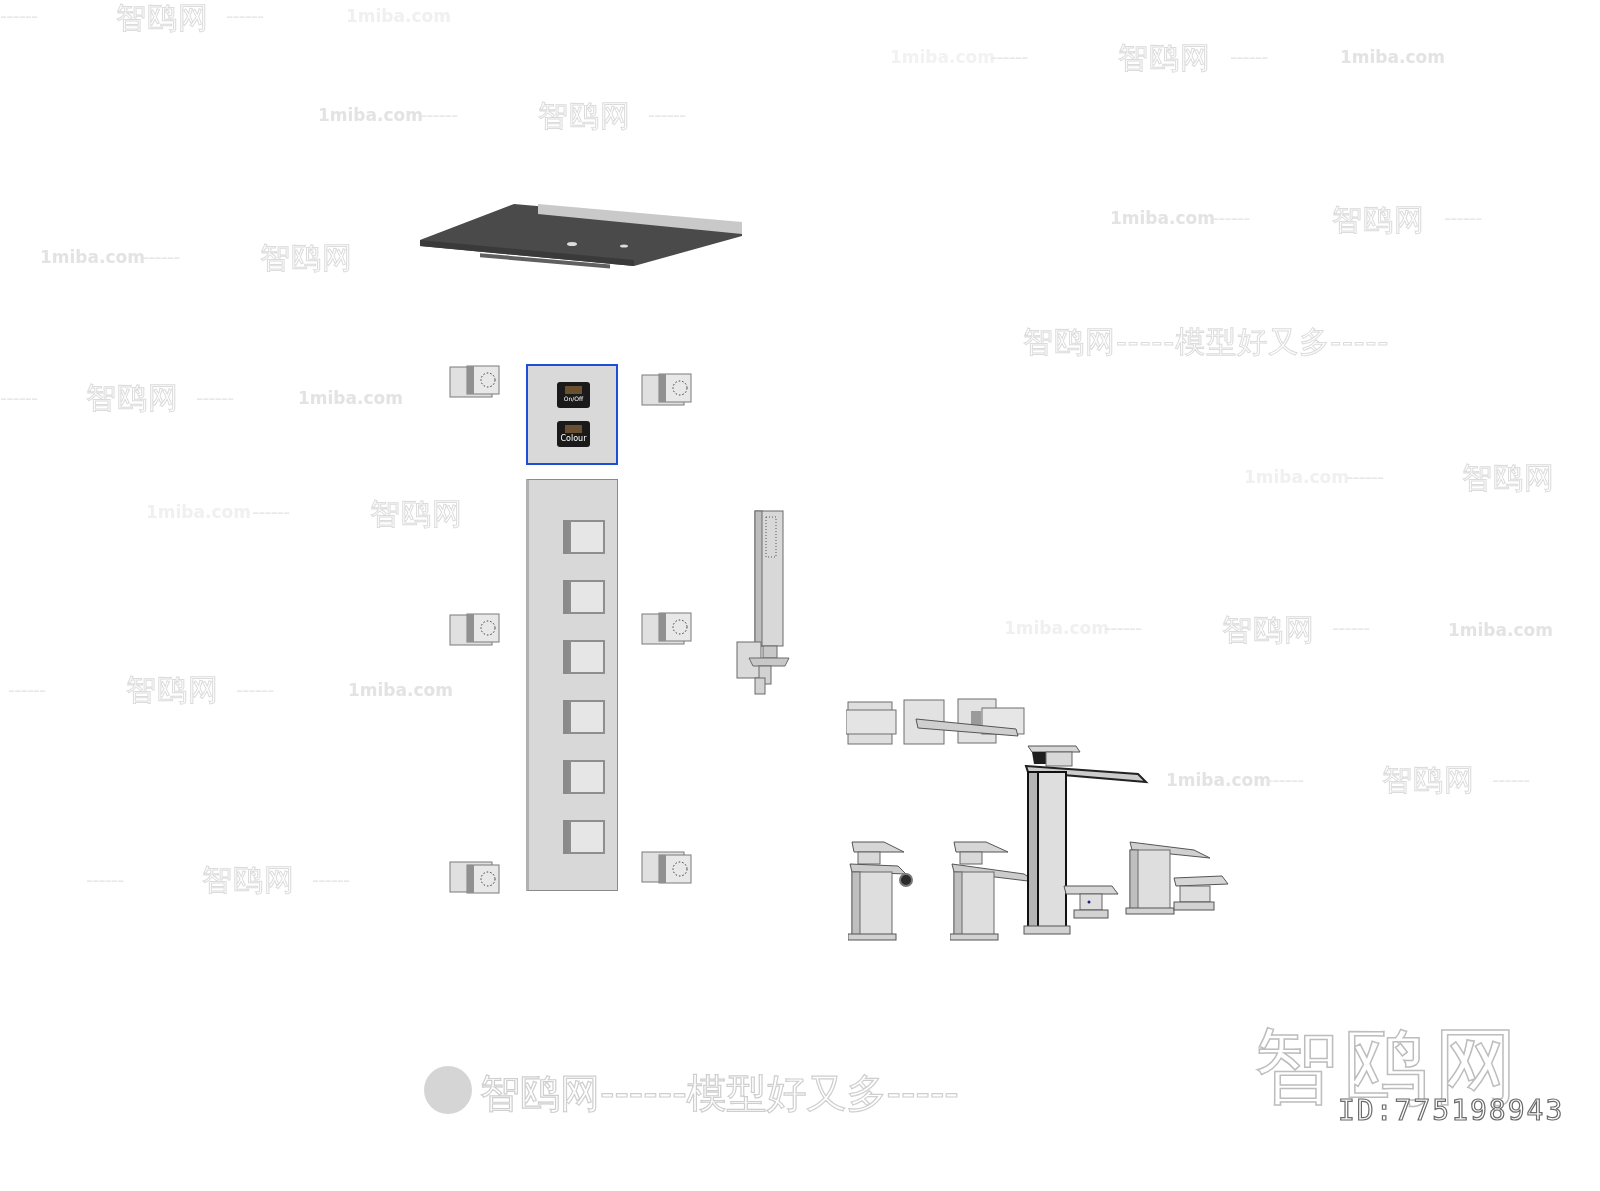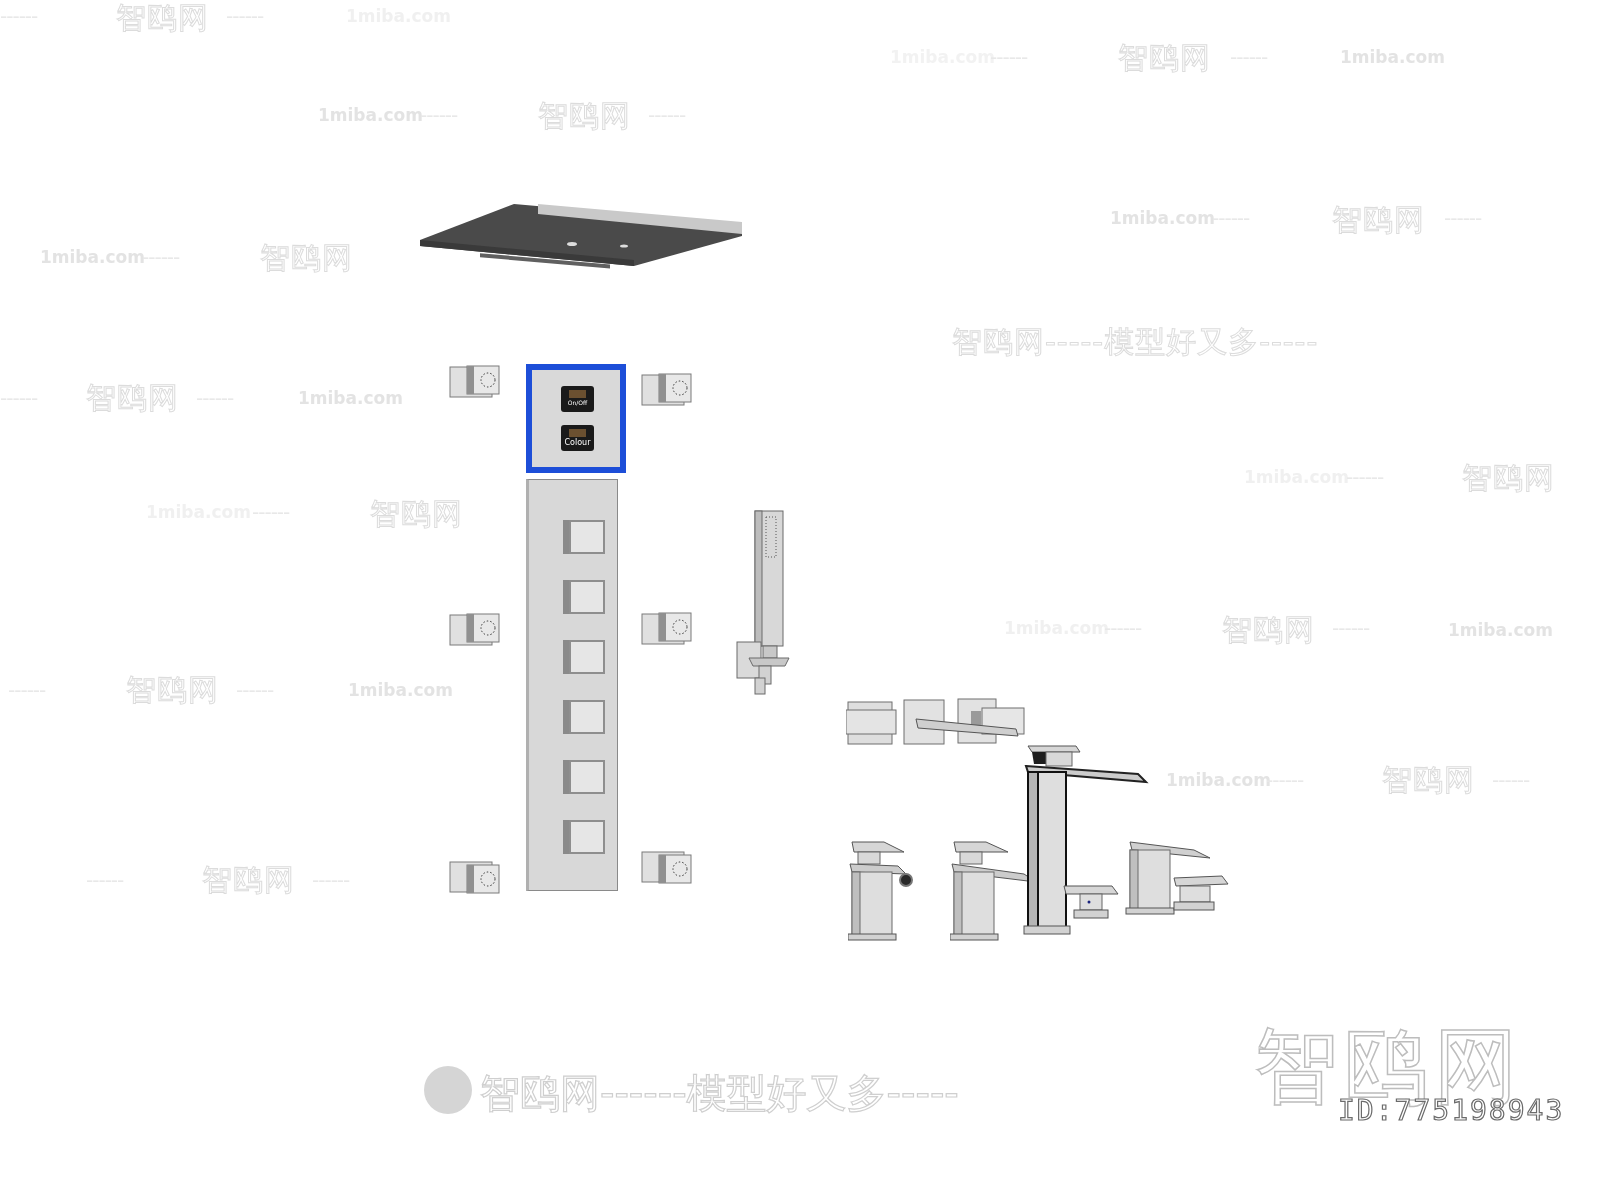--- a/index.html
+++ b/index.html
@@ -35,21 +35,21 @@
 
 <div class="wm wm-url" style="left:1110px;top:208px">1miba.com</div>
 <div class="wm wm-dash" style="left:1212px;top:206px">------</div>
 <div class="wm wm-cn" style="left:1332px;top:200px">智鸥网</div>
 <div class="wm wm-dash" style="left:1444px;top:206px">------</div>
 
 <div class="wm wm-url" style="left:40px;top:247px">1miba.com</div>
 <div class="wm wm-dash" style="left:142px;top:245px">------</div>
 <div class="wm wm-cn" style="left:260px;top:238px">智鸥网</div>
 
-<div class="wm wm-cn" style="left:952px;top:322px">智鸥网-----模型好又多-----</div>
+<div class="wm wm-cn" style="left:1023px;top:322px">智鸥网-----模型好又多-----</div>
 
 <div class="wm wm-dash" style="left:0;top:386px">------</div>
 <div class="wm wm-cn" style="left:86px;top:378px">智鸥网</div>
 <div class="wm wm-dash" style="left:196px;top:386px">------</div>
 <div class="wm wm-url" style="left:298px;top:388px">1miba.com</div>
 
 <div class="wm wm-url" style="left:1244px;top:467px;color:#f0f0f0">1miba.com</div>
 <div class="wm wm-dash" style="left:1346px;top:465px">------</div>
 <div class="wm wm-cn" style="left:1462px;top:458px">智鸥网</div>
 
@@ -79,21 +79,21 @@
 
 <svg class="obj" style="left:420px;top:204px" width="324" height="66">
   <polygon points="94,0 322,20 322,32 214,62 0,42 0,36" fill="#4a4a4a"></polygon>
   <polygon points="118,0 322,18 322,30 118,10" fill="#c9c9c9"></polygon>
   <polygon points="0,36 214,56 214,62 0,42" fill="#3a3a3a"></polygon>
   <ellipse cx="152" cy="40" rx="5" ry="2" fill="#dddddd"></ellipse>
   <ellipse cx="204" cy="42" rx="4" ry="1.6" fill="#dddddd"></ellipse>
   <rect x="60" y="44" width="130" height="4" fill="#606060" transform="skewY(5)"></rect>
 </svg>
 
-<div class="obj" style="left:526px;top:364px;width:88px;height:97px;background:#d9d9d9;border:6px solid #1d4ed8;">
+<div class="obj" style="left:526px;top:364px;width:88px;height:97px;background:#d9d9d9;border:2px solid #1d4ed8;">
   <div style="position:absolute;left:29px;top:16px;width:33px;height:26px;background:#1a1a1a;border-radius:3px;">
     <div style="position:absolute;left:8px;top:4px;width:17px;height:8px;background:#6b5030;"></div>
     <div style="position:absolute;left:0;width:100%;top:13px;font-size:6px;color:#ffffff;text-align:center;">On/Off</div>
   </div>
   <div style="position:absolute;left:29px;top:55px;width:33px;height:26px;background:#1a1a1a;border-radius:3px;">
     <div style="position:absolute;left:8px;top:4px;width:17px;height:8px;background:#6b5030;"></div>
     <div style="position:absolute;left:0;width:100%;top:13px;font-size:8px;color:#ffffff;text-align:center;">Colour</div>
   </div>
 </div>
 

